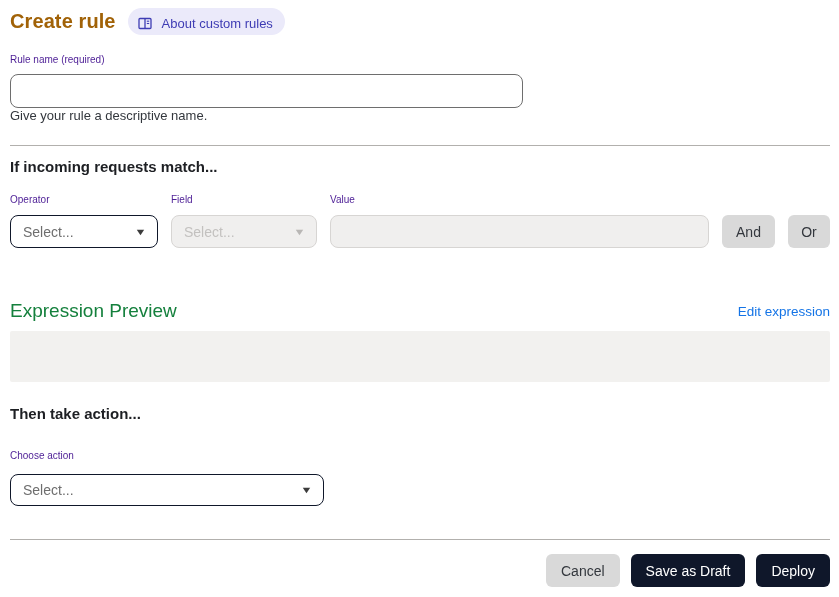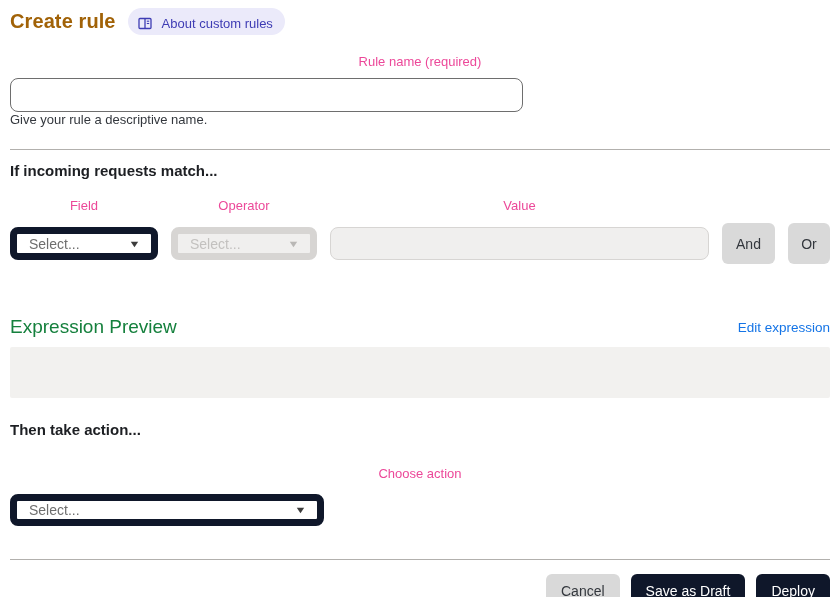--- a/index.html
+++ b/index.html
@@ -17,21 +17,21 @@
   .badge {
     display: inline-flex; align-items: center; gap: 10px;
     background: #ebeafa; color: #3e3cb4;
     border-radius: 14px; padding: 8px 12px 4px 10px;
     font-size: 13px; cursor: pointer;
   }
   .badge svg { display: block; }
 
   
   .rule-name-section { margin-top: 19px; }
-  .field-label { display: block; font-size: 13px; color: #ec4899; text-align: center; }
+  .field-label { display: block; font-size: 10px; color: #4c1d95; }
   .text-input {
     display: block; width: 513px; height: 34px; margin-top: 9px;
     border: 1px solid #6e6e6e; border-radius: 8px;
     padding: 0 10px; font-size: 14px; color: #24282e;
     font-family: "Liberation Sans", sans-serif; outline: none; background: #fff;
   }
   .helper-text { font-size: 13px; color: #33373d; }
 
   .divider { border: none; border-top: 1px solid #b2b0ad; margin: 22px 0 0 0; }
 
@@ -40,36 +40,36 @@
   .match-section .section-title { margin-top: 12px; }
   .controls-grid {
     margin-top: 19px;
     display: grid;
     grid-template-columns: 148px 146px 1fr 53px 42px;
     column-gap: 13px;
     row-gap: 10px;
     align-items: center;
   }
   .select-box {
-    height: 33px; border: 7px solid #0f172a; border-radius: 8px;
+    height: 33px; border: 1px solid #0f172a; border-radius: 8px;
     background: #fff; display: flex; align-items: center; justify-content: space-between;
     padding: 0 12px; font-size: 14px; color: #6e6e6e; cursor: pointer;
   }
   .select-box .chev { font-size: 9px; color: #3c3c3c; transform: scaleX(1.4); }
   .select-box.disabled {
     background: #f0efee; border-color: #d7d5d3; color: #c3c1bf; cursor: default;
   }
   .select-box.disabled .chev { color: #b9b7b5; }
   .value-input {
     height: 33px; width: 100%; border: 1px solid #d7d5d3; border-radius: 8px;
     background: #f0efee; padding: 0 10px; font-size: 14px; color: #24282e;
     font-family: "Liberation Sans", sans-serif; outline: none;
   }
   .gray-btn {
-    height: 41px; border: none; border-radius: 6px; background: #d9d9d9;
+    height: 33px; border: none; border-radius: 6px; background: #d9d9d9;
     color: #33373d; font-size: 14px; font-family: "Liberation Sans", sans-serif;
     cursor: pointer; width: 100%;
   }
 
   
   .expr-header { margin-top: 52px; display: flex; align-items: center; justify-content: space-between; }
   .expr-label { font-size: 19px; color: #15803d; }
   .link { font-size: 13.5px; color: #1474e6; text-decoration: none; cursor: pointer; }
   .expr-box {
     margin-top: 9px; height: 51px; width: 100%;
@@ -115,22 +115,22 @@
   <input class="text-input" type="text" value="" style="">
   <div class="helper-text">Give your rule a descriptive name.</div>
 </div>
 
 <hr class="divider">
 
 <div class="match-section">
   <div class="section-title">If incoming requests match...</div>
 
   <div class="controls-grid">
+    <label class="field-label">Operator</label>
     <label class="field-label">Field</label>
-    <label class="field-label">Operator</label>
     <label class="field-label">Value</label>
     <span></span>
     <span></span>
 
     <div class="select-box">
       <span>Select...</span>
       <span class="chev">▼</span>
     </div>
     <div class="select-box disabled">
       <span>Select...</span>

